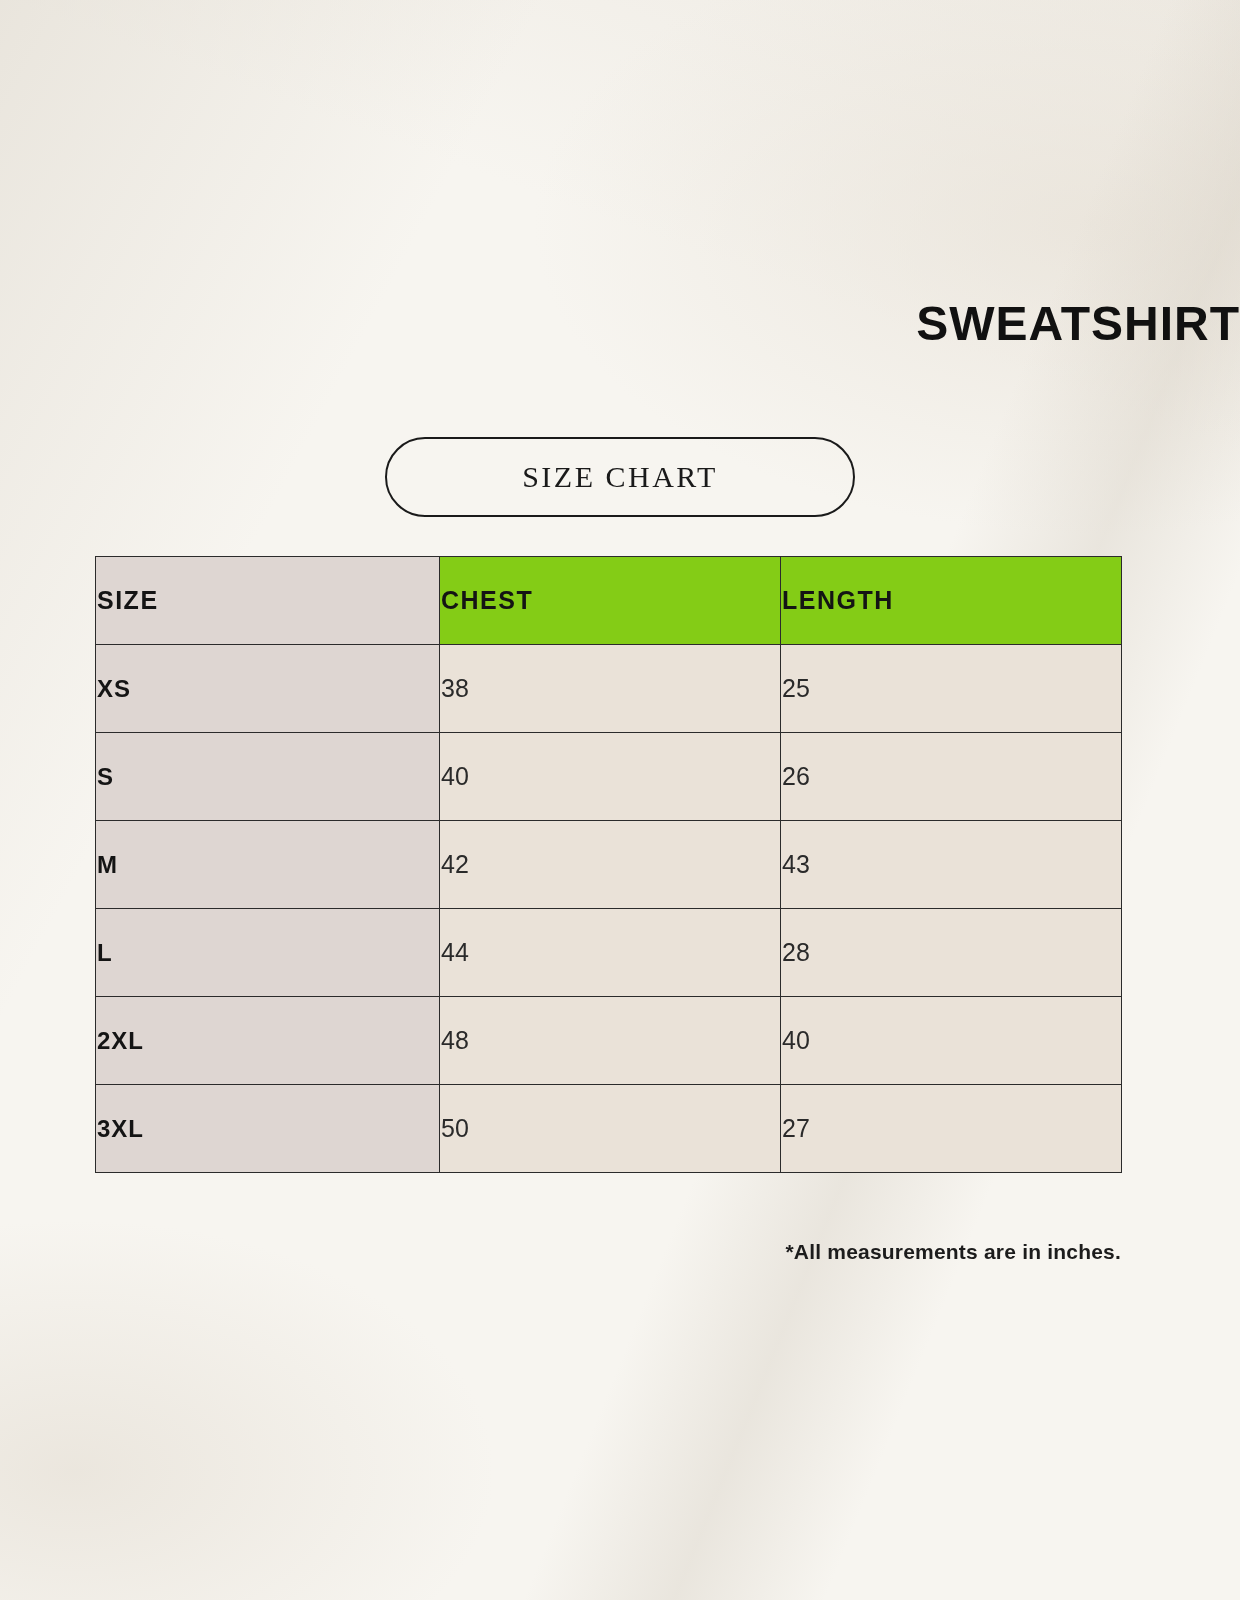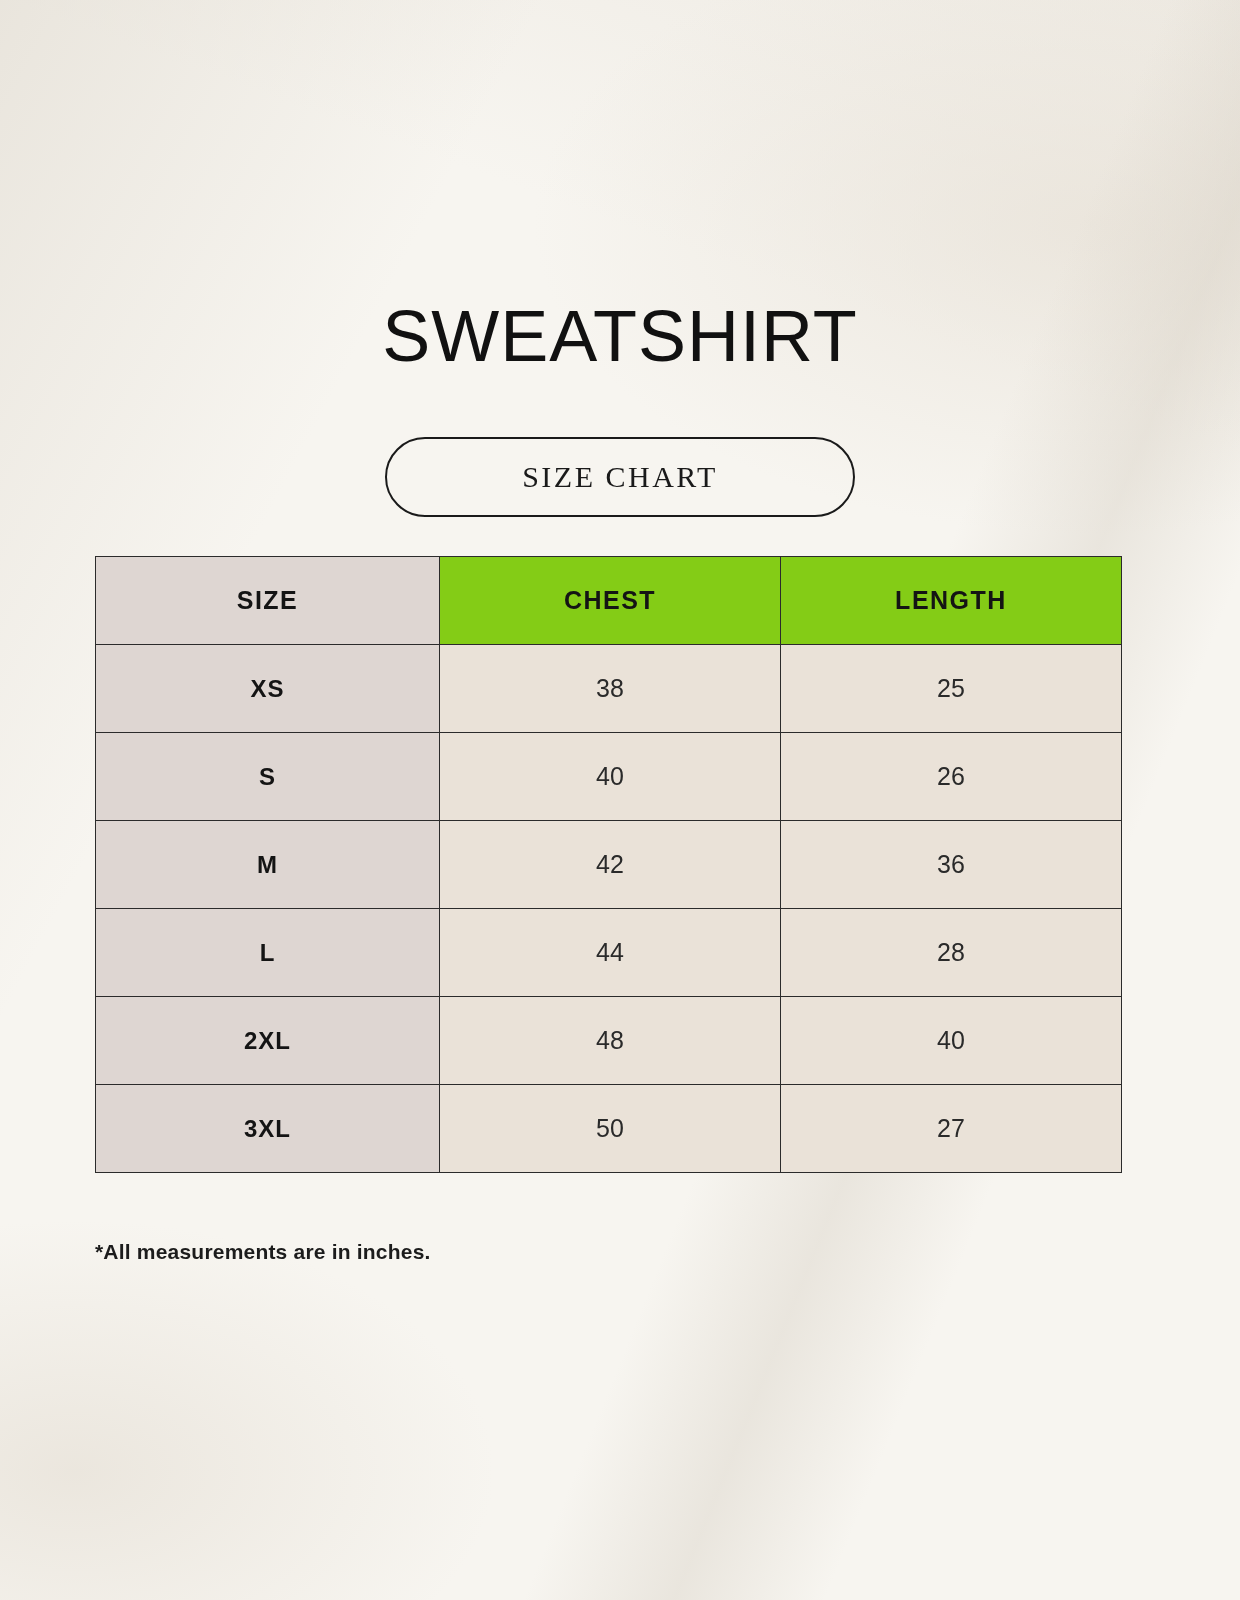--- a/index.html
+++ b/index.html
@@ -40,23 +40,23 @@
     position: relative;
     width: 1240px;
     height: 1600px;
   }
 
   .title {
     position: absolute;
     top: 300px;
     left: 0;
     width: 1240px;
-    text-align: center;
-    font-size: 72px;
-    font-weight: 400;
+    text-align: right;
+    font-size: 48px;
+    font-weight: 700;
     letter-spacing: 1px;
     color: #111111;
     line-height: 1;
   }
 
   .pill {
     position: absolute;
     top: 437px;
     left: 50%;
     transform: translateX(-50%);
@@ -85,21 +85,21 @@
   }
   table.size-chart {
     border-collapse: collapse;
     width: 1026px;
     table-layout: fixed;
   }
   table.size-chart th,
   table.size-chart td {
     border: 1.5px solid #2b2b2b;
     height: 85px;
-    text-align: center;
+    text-align: left;
     vertical-align: middle;
   }
   col.c-size { width: 344px; }
   col.c-val  { width: 341px; }
 
   thead th {
     font-size: 25px;
     font-weight: bold;
     letter-spacing: 1.5px;
     color: #141414;
@@ -119,20 +119,21 @@
     font-size: 25px;
     font-weight: 400;
     color: #2a2a2a;
   }
 
   .footnote {
     position: absolute;
     top: 1240px;
     left: 95px;
     width: 1026px;
+    text-align: right;
     font-size: 21px;
     font-weight: bold;
     color: #1c1c1c;
     letter-spacing: 0.2px;
   }
 </style>
 </head>
 <body>
 
 <div class="page">
@@ -168,21 +169,21 @@
           <td class="val-cell">25</td>
         </tr>
         <tr>
           <td class="size-cell">S</td>
           <td class="val-cell">40</td>
           <td class="val-cell">26</td>
         </tr>
         <tr>
           <td class="size-cell">M</td>
           <td class="val-cell">42</td>
-          <td class="val-cell">36</td>
+          <td class="val-cell">43</td>
         </tr>
         <tr>
           <td class="size-cell">L</td>
           <td class="val-cell">44</td>
           <td class="val-cell">28</td>
         </tr>
         <tr>
           <td class="size-cell">2XL</td>
           <td class="val-cell">48</td>
           <td class="val-cell">40</td>

